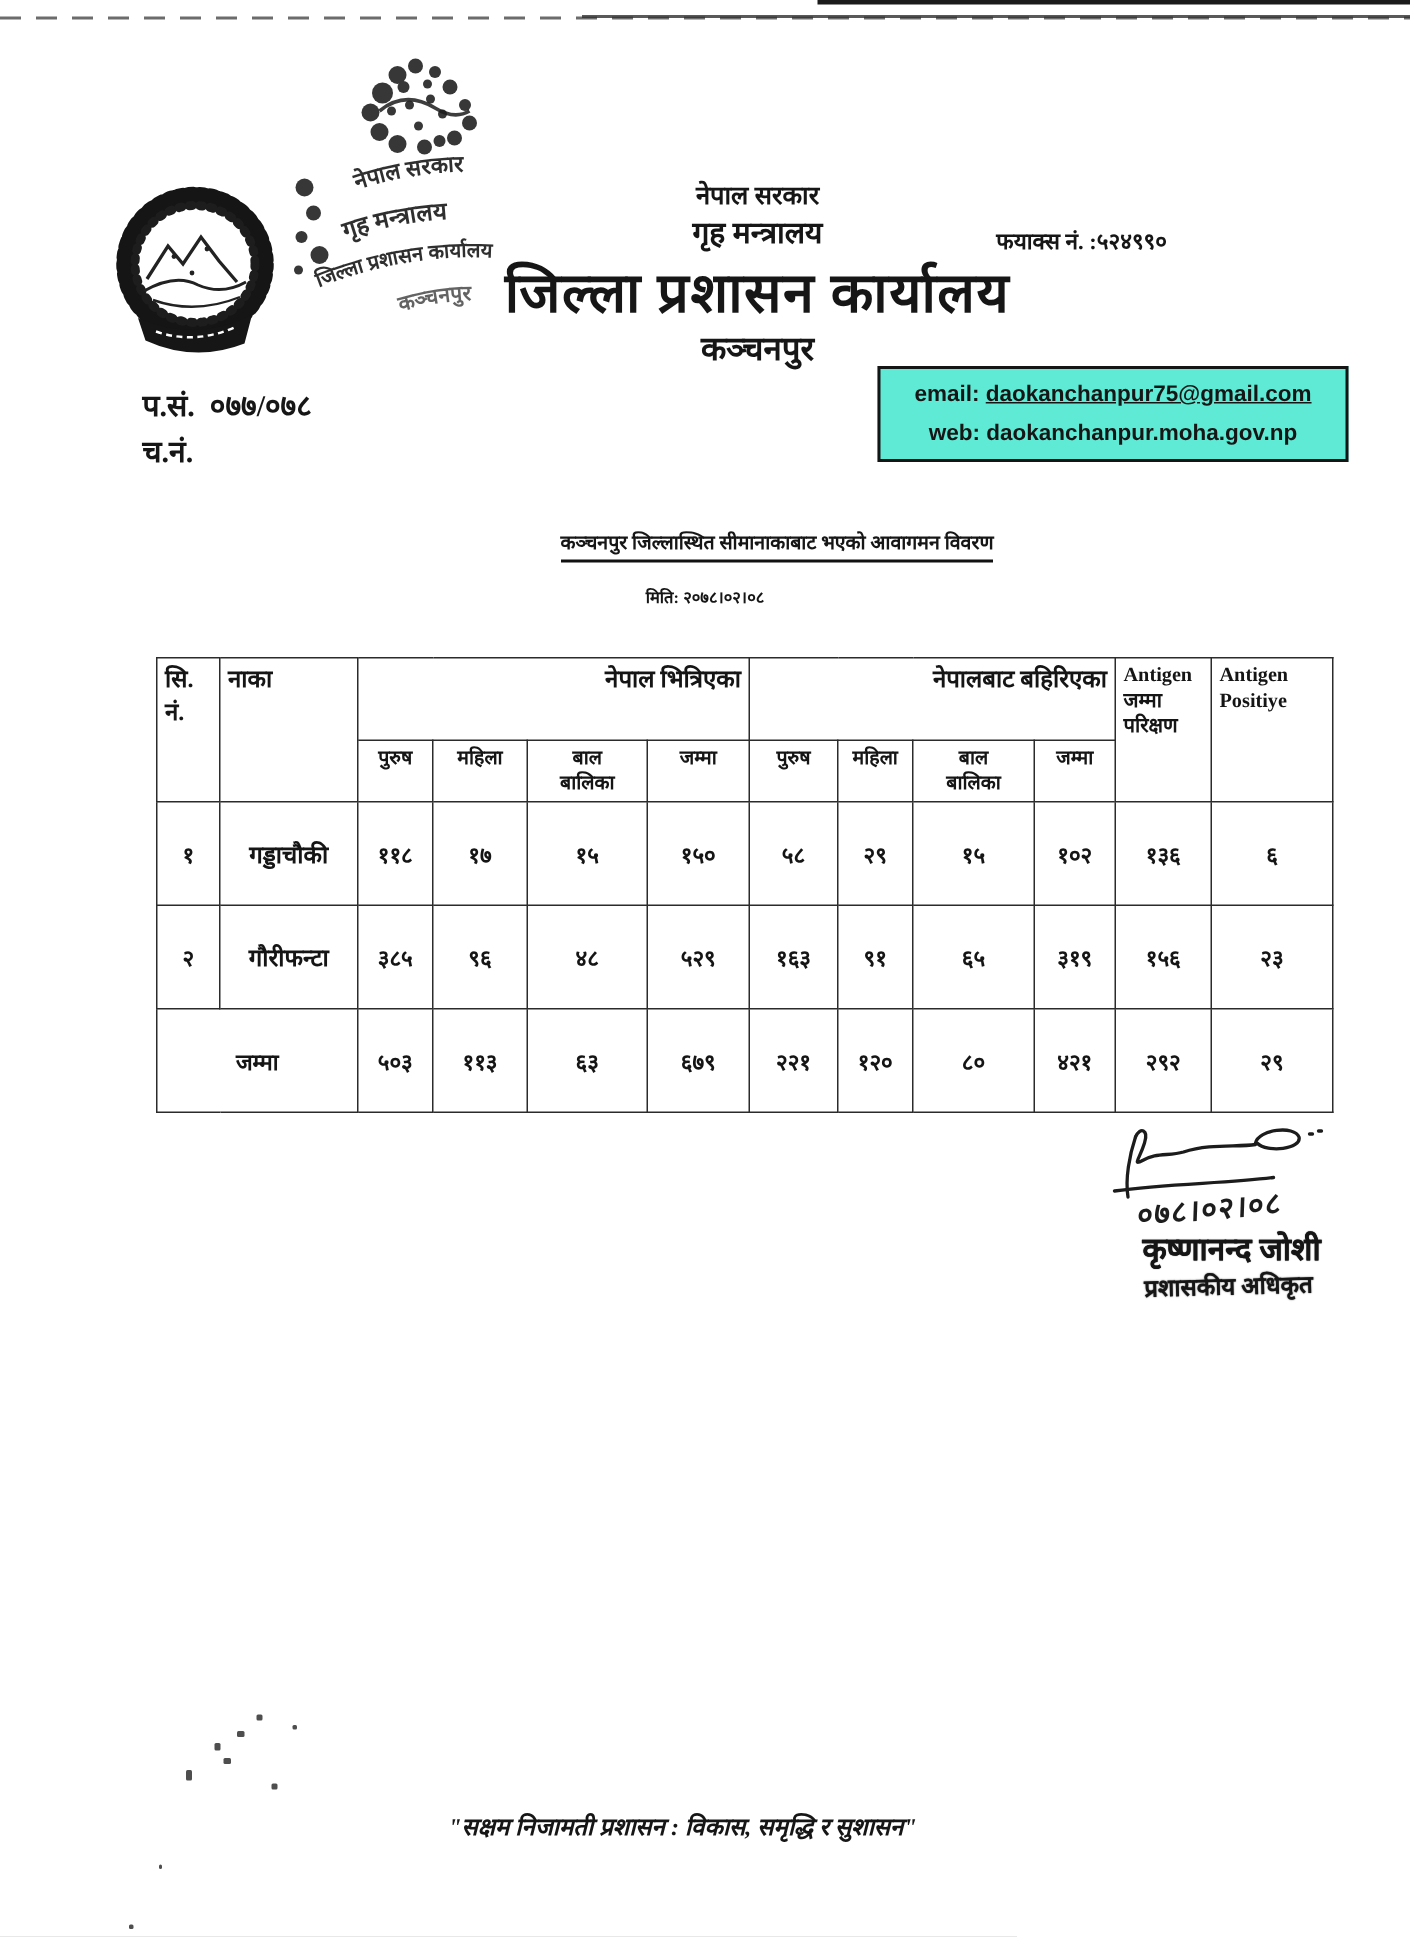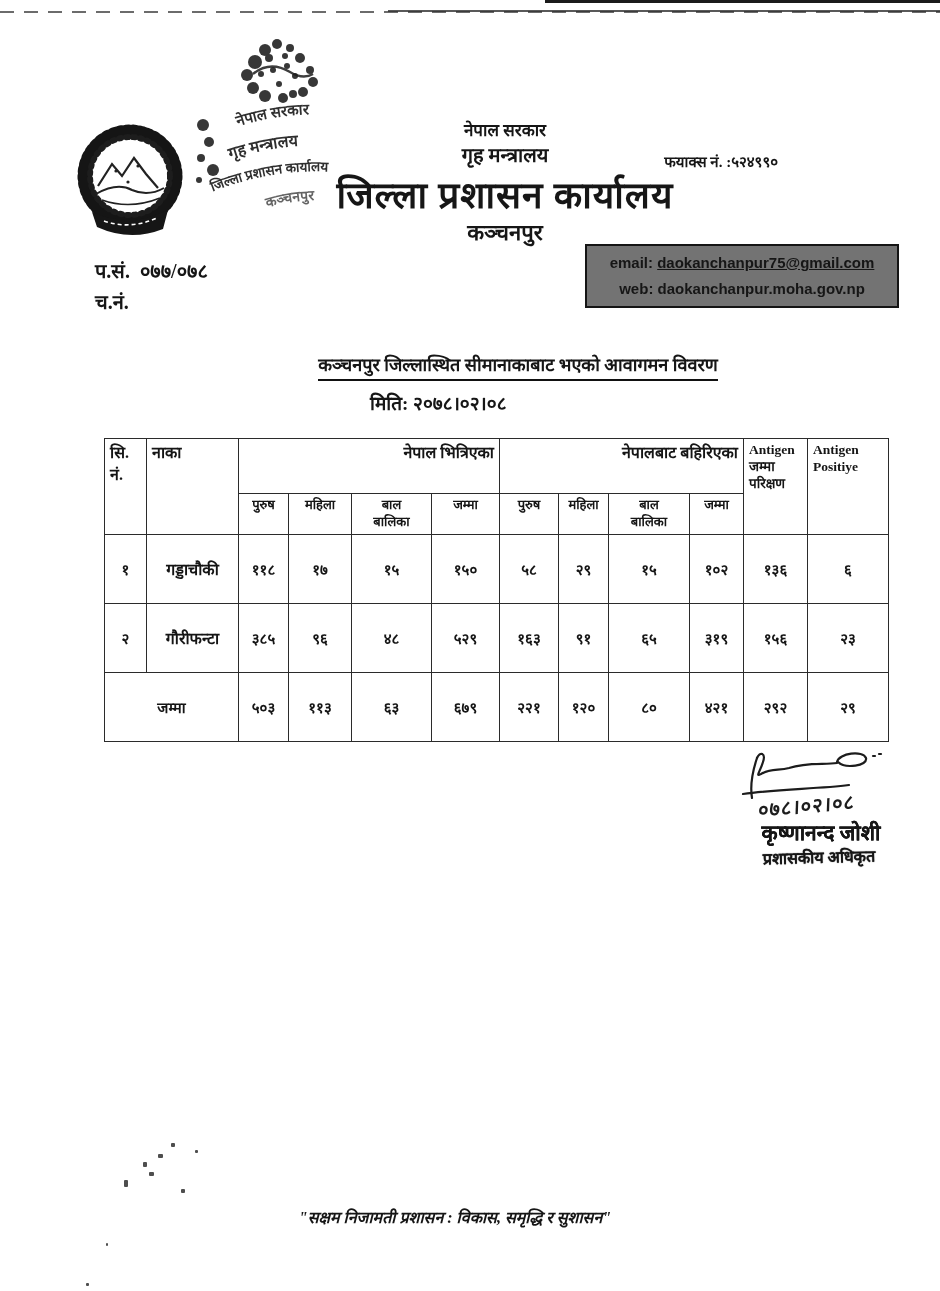--- a/index.html
+++ b/index.html
@@ -17,29 +17,29 @@
   
   .gov-line{left:310px;top:118px;width:390px;text-align:center;font-weight:bold;font-size:17px;}
   .ministry-line{left:310px;top:141px;width:390px;text-align:center;font-weight:bold;font-size:20px;}
   .office-line{left:280px;top:168px;width:450px;text-align:center;font-weight:bold;font-size:37px;letter-spacing:1px;}
   .district-line{left:310px;top:216px;width:390px;text-align:center;font-weight:bold;font-size:22px;}
 
   .phone-block{right:162px;top:151px;width:240px;text-align:right;font-weight:bold;font-size:15px;line-height:22px;}
   .phone-block .lbl{margin-right:6px;}
   .contact-box{left:585px;top:244px;width:306px;border:2px solid #151515;text-align:center;
        font-family:"Liberation Sans","DejaVu Sans",sans-serif;font-weight:bold;font-size:15px;
-       line-height:26px;padding:4px 2px;background:#737373;}
+       line-height:26px;padding:4px 2px;background:#5eead4;}
   .contact-box .u{text-decoration:underline;}
 
   .ref-block{left:95px;top:256px;font-weight:bold;font-size:20px;line-height:31px;}
 
   
-  .doc-title{left:248px;top:352px;width:540px;text-align:center;font-weight:bold;font-size:18px;}
+  .doc-title{left:248px;top:352px;width:540px;text-align:center;font-weight:bold;font-size:13px;}
   .doc-title span{display:inline-block;border-bottom:2px solid #111;padding-bottom:3px;}
-  .doc-date{left:370px;top:390px;width:200px;font-weight:bold;font-size:19px;}
+  .doc-date{left:370px;top:390px;width:200px;text-align:center;font-weight:bold;font-size:11px;}
 
   
   table.mv{position:absolute;left:104px;top:438px;border-collapse:collapse;table-layout:fixed;}
   table.mv td{border:1.7px solid #2b2b2b;font-weight:bold;color:#151515;padding:2px 5px;overflow:hidden;}
   .ml{white-space:pre-line;}
   tr.h1 td{height:50px;vertical-align:top;font-size:16px;text-align:left;}
   tr.h1 td.grp{text-align:right;padding-left:28px;}
   tr.h1 td.en{font-size:13.5px;line-height:17px;margin-top:12px;}
   tr.h2 td{height:36px;vertical-align:top;font-size:13px;text-align:center;line-height:17px;}
   tr.dr td{height:64px;text-align:center;vertical-align:middle;font-size:15px;}

